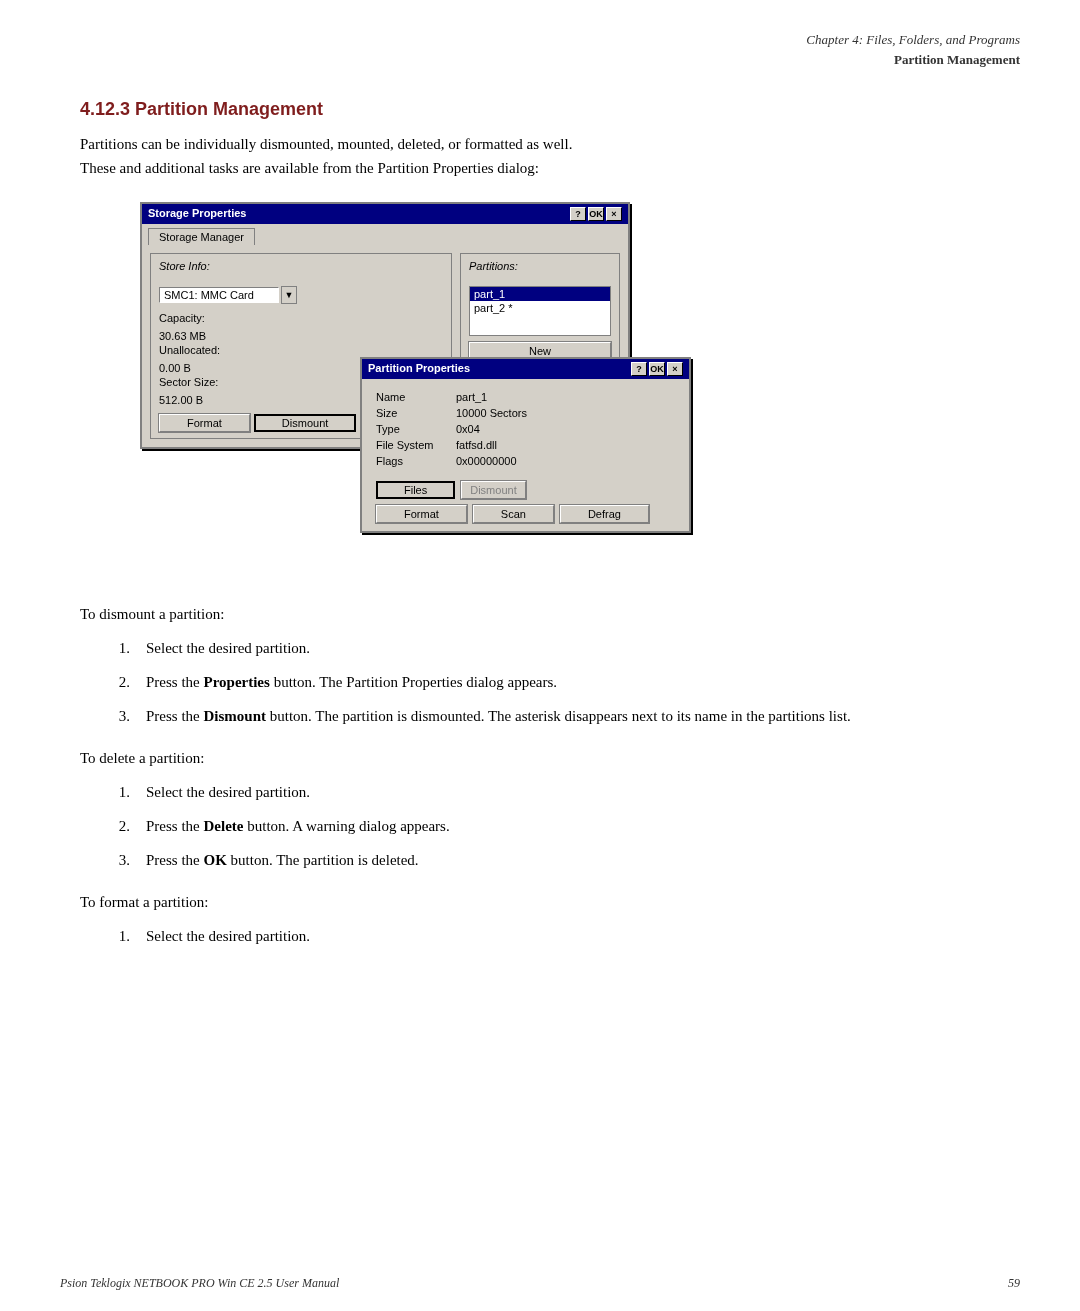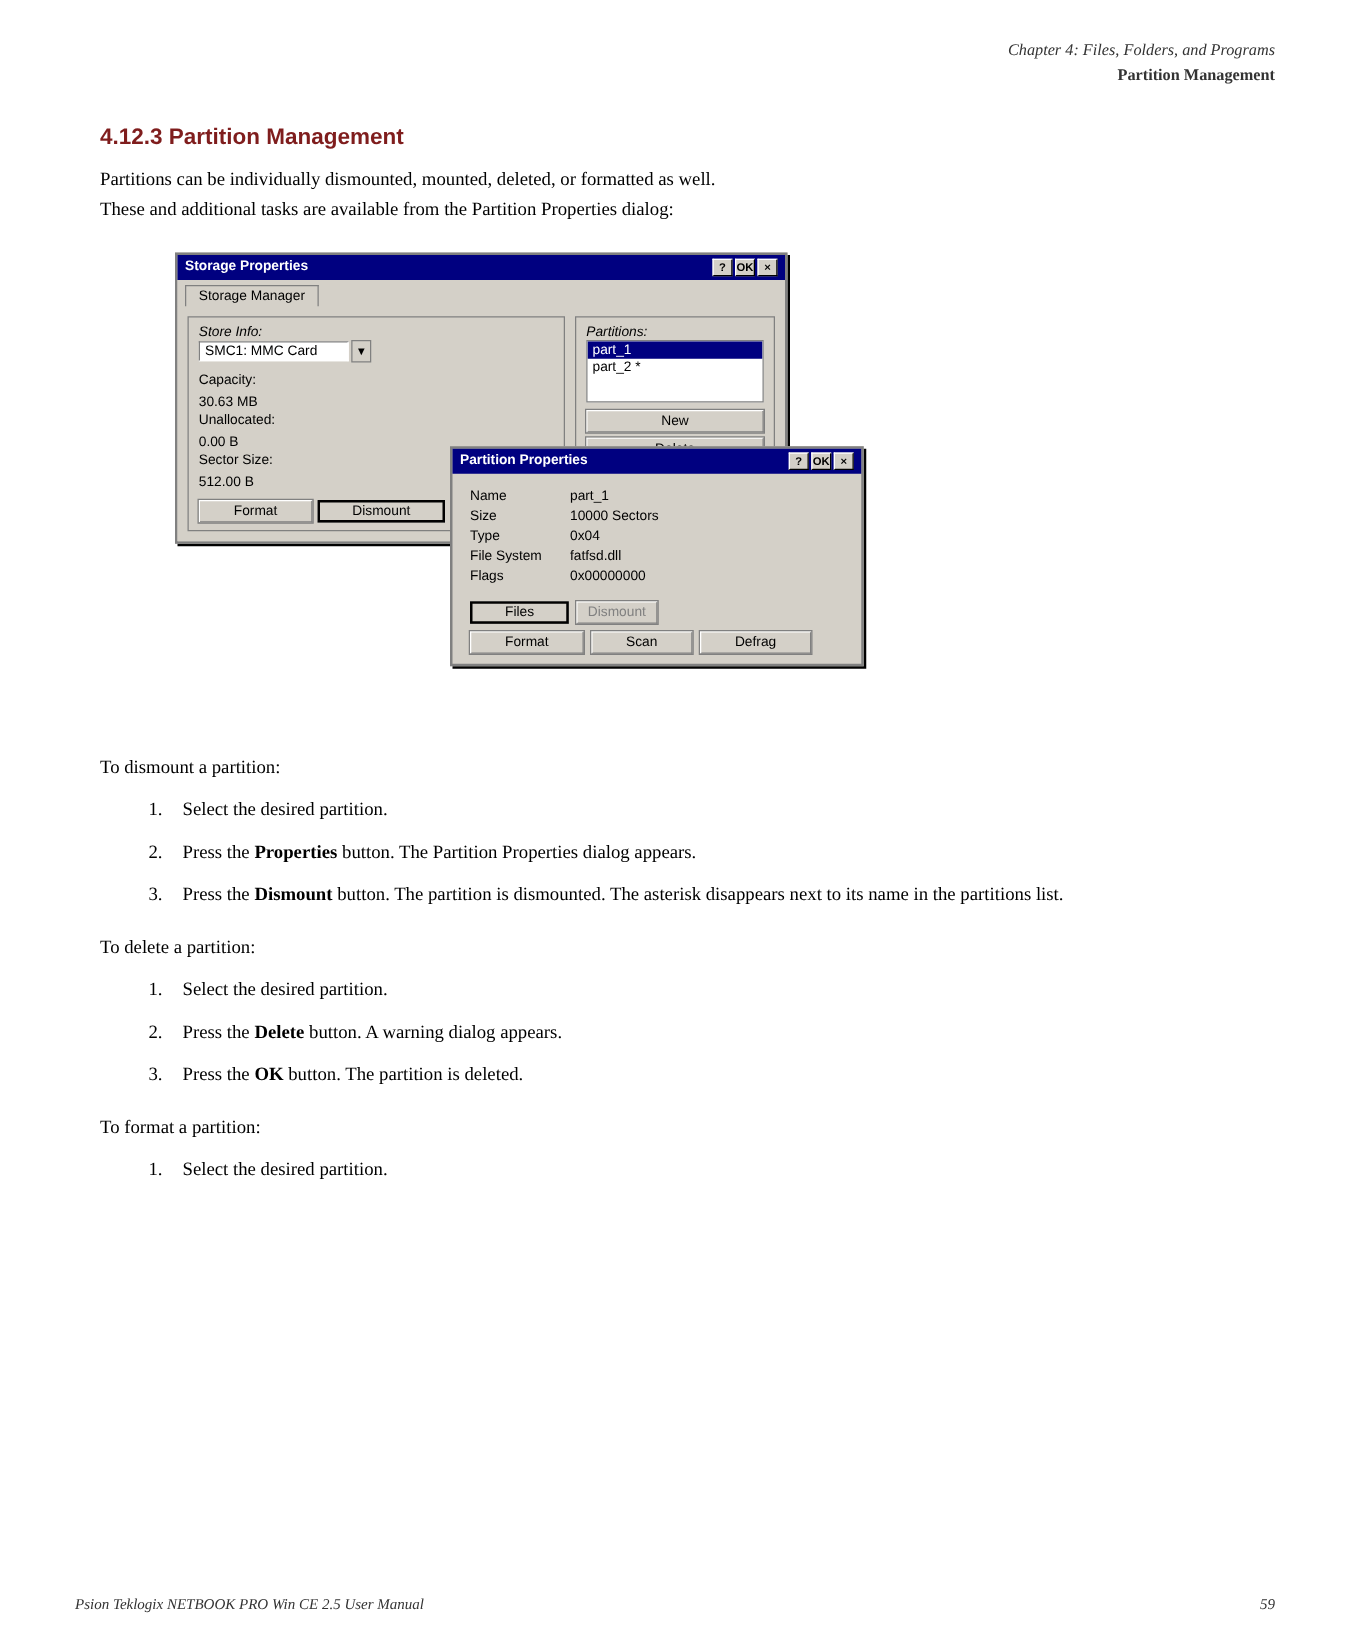--- a/index.html
+++ b/index.html
@@ -123,21 +123,21 @@
     }
 
     .store-info-group {
       border: 1px solid #808080;
       padding: 6px 8px;
       flex: 1;
     }
 
     .group-legend {
       font-size: 11px;
-      margin-bottom: 0;
+      margin-bottom: 14px;
       font-style: italic;
     }
 
     .store-dropdown {
       display: flex;
       align-items: center;
       margin-bottom: 8px;
       gap: 2px;
     }
 

